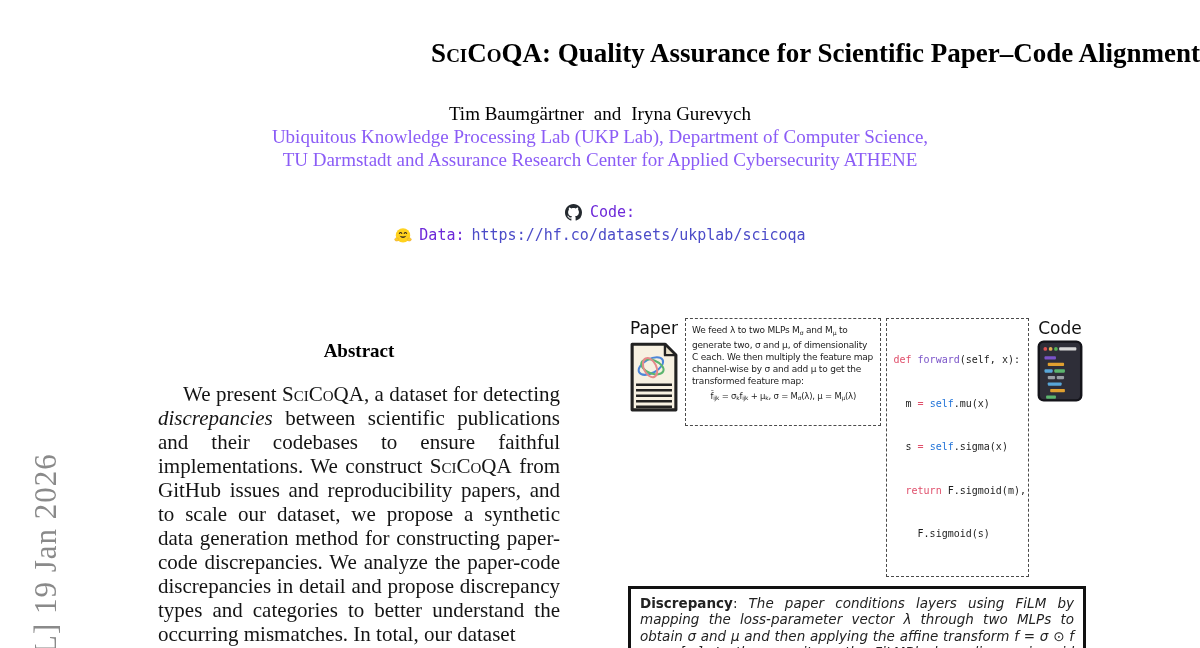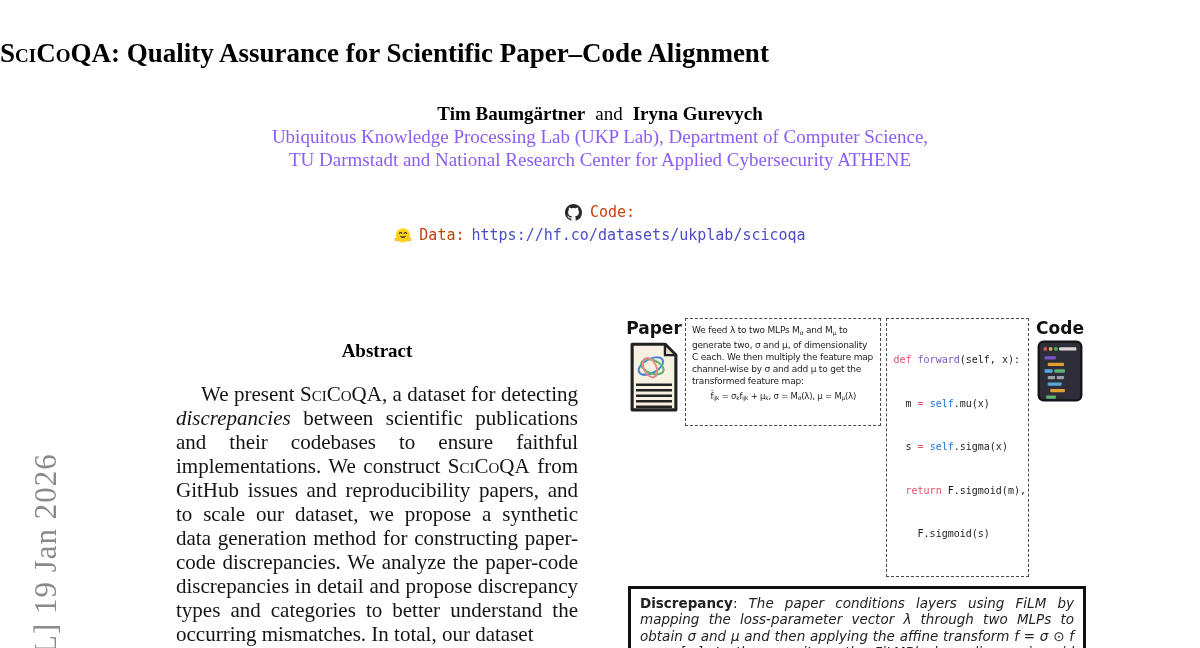--- a/index.html
+++ b/index.html
@@ -5,49 +5,49 @@
   html,body{margin:0;padding:0;background:#ffffff;}
   .page{position:relative;width:1200px;height:648px;background:#fff;overflow:hidden;
         font-family:"Liberation Serif", serif;color:#141414;}
 
   
   .arxiv-stamp{position:absolute;left:-92px;top:500px;width:274px;height:34px;
     transform:rotate(-90deg);font-size:31px;color:#8a8a8a;white-space:nowrap;
     font-family:"Liberation Serif",serif;letter-spacing:1px;}
 
   
-  .title{margin-top:38px;text-align:left;font-size:27px;font-weight:bold;color:#000;}
+  .title{margin-top:38px;text-align:right;font-size:27px;font-weight:bold;color:#000;}
   .sc{font-variant:small-caps;}
   .authors{margin-top:34px;text-align:center;font-size:19px;color:#000;}
-  .authors .name{font-weight:bold;}
+  .authors .name{font-weight:normal;}
   .authors .and{font-weight:normal;margin:8px 10px;}
   .affil{text-align:center;font-size:19px;line-height:23px;color:#8b5cf6;}
 
   
   .links{margin-top:30px;display:flex;flex-direction:column;align-items:center;
     font-family:"DejaVu Sans Mono",monospace;font-size:15px;line-height:23px;}
   .link-row{display:flex;align-items:center;gap:7px;}
-  .link-label{color:#c2410c;}
+  .link-label{color:#6d28d9;}
   .link-url{cursor:pointer;}
   .link-icon{display:inline-flex;width:18px;height:18px;align-items:center;justify-content:center;}
 
   
-  .left-col{position:absolute;left:176px;top:340px;width:402px;}
+  .left-col{position:absolute;left:158px;top:340px;width:402px;}
   .abstract-heading{text-align:center;font-weight:bold;font-size:19px;color:#000;}
   .abstract-body{margin-top:20px;font-size:21px;line-height:24px;text-align:justify;
     text-indent:25px;}
   .i{font-style:italic;}
   .b{font-weight:bold;}
 
   .right-col{position:absolute;left:628px;top:318px;width:458px;}
 
   
   .fig-row{display:flex;align-items:flex-start;gap:5px;}
   .fig-side{width:52px;display:flex;flex-direction:column;align-items:center;flex:none;}
-  .fig-side-label{font-family:"DejaVu Sans",sans-serif;font-weight:bold;font-size:17px;color:#111;}
+  .fig-side-label{font-family:"DejaVu Sans",sans-serif;font-weight:normal;font-size:17px;color:#111;}
   .fig-side svg{margin-top:2px;}
   .dash-box{border:1.5px dashed #4a4a4a;padding:5px 6px;background:#fff;}
   .paper-box{flex:1.42;font-family:"DejaVu Sans",sans-serif;font-size:9px;line-height:12px;
     letter-spacing:-0.2px;color:#1c1c1c;min-height:96px;}
   .paper-formula{text-align:center;font-size:8.5px;margin-top:3px;}
   .sub{font-size:0.68em;vertical-align:-0.25em;}
   .code-box{flex:1;font-family:"DejaVu Sans Mono",monospace;font-size:10px;line-height:14.5px;
     white-space:pre;color:#1c1c1c;min-height:96px;overflow:hidden;}
   .kw{color:#e04f6b;}
   .fn{color:#7a53c8;}
@@ -64,21 +64,21 @@
 
 <div class="page">
 
   <div class="arxiv-stamp">L]  19 Jan 2026</div>
 
   <div class="title"><span class="sc">SciCoQA</span><span>: Quality Assurance for Scientific Paper–Code Alignment</span></div>
 
   <div class="authors"><span class="name">Tim Baumgärtner</span><span class="and">and</span><span class="name">Iryna Gurevych</span></div>
 
   <div class="affil">Ubiquitous Knowledge Processing Lab (UKP Lab), Department of Computer Science,</div>
-  <div class="affil">TU Darmstadt and National Research Center for Applied Cybersecurity ATHENE</div>
+  <div class="affil">TU Darmstadt and Assurance Research Center for Applied Cybersecurity ATHENE</div>
 
   <div class="links">
     <div class="link-row">
       <span class="link-icon">
         <svg width="17" height="17" viewBox="0 0 24 24" aria-hidden="true">
           <path fill="#24292f" d="M12 0C5.37 0 0 5.37 0 12c0 5.31 3.435 9.795 8.205 11.385.6.105.825-.255.825-.57 0-.285-.015-1.23-.015-2.235-3.015.555-3.795-.735-4.035-1.41-.135-.345-.72-1.41-1.23-1.695-.42-.225-1.02-.78-.015-.795.945-.015 1.62.87 1.845 1.23 1.08 1.815 2.805 1.305 3.495.99.105-.78.42-1.305.765-1.605-2.67-.3-5.46-1.335-5.46-5.925 0-1.305.465-2.385 1.23-3.225-.12-.3-.54-1.53.12-3.18 0 0 1.005-.315 3.3 1.23.96-.27 1.98-.405 3-.405s2.04.135 3 .405c2.295-1.56 3.3-1.23 3.3-1.23.66 1.65.24 2.88.12 3.18.765.84 1.23 1.905 1.23 3.225 0 4.605-2.805 5.625-5.475 5.925.435.375.81 1.095.81 2.22 0 1.605-.015 2.895-.015 3.3 0 .315.225.69.825.57A12.02 12.02 0 0 0 24 12c0-6.63-5.37-12-12-12z"></path>
         </svg>
       </span>
       <span class="link-label">Code:</span>
     </div>

